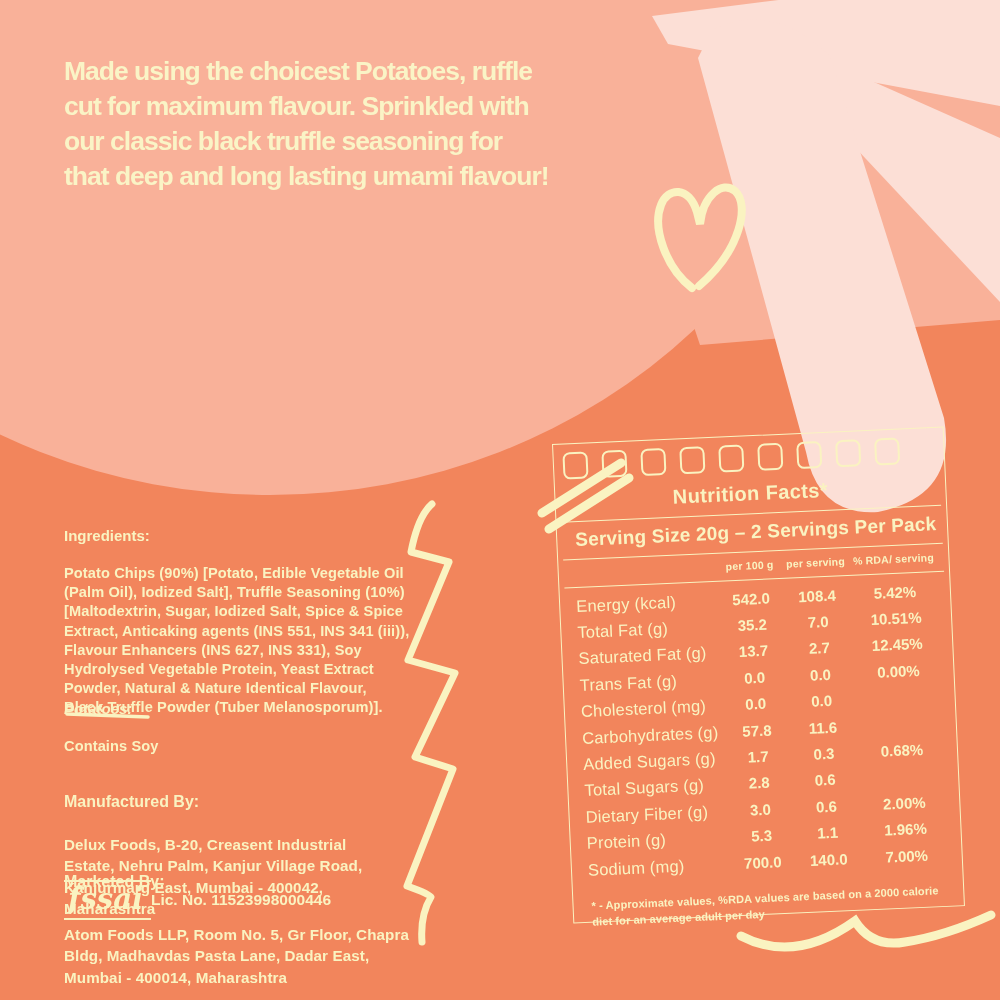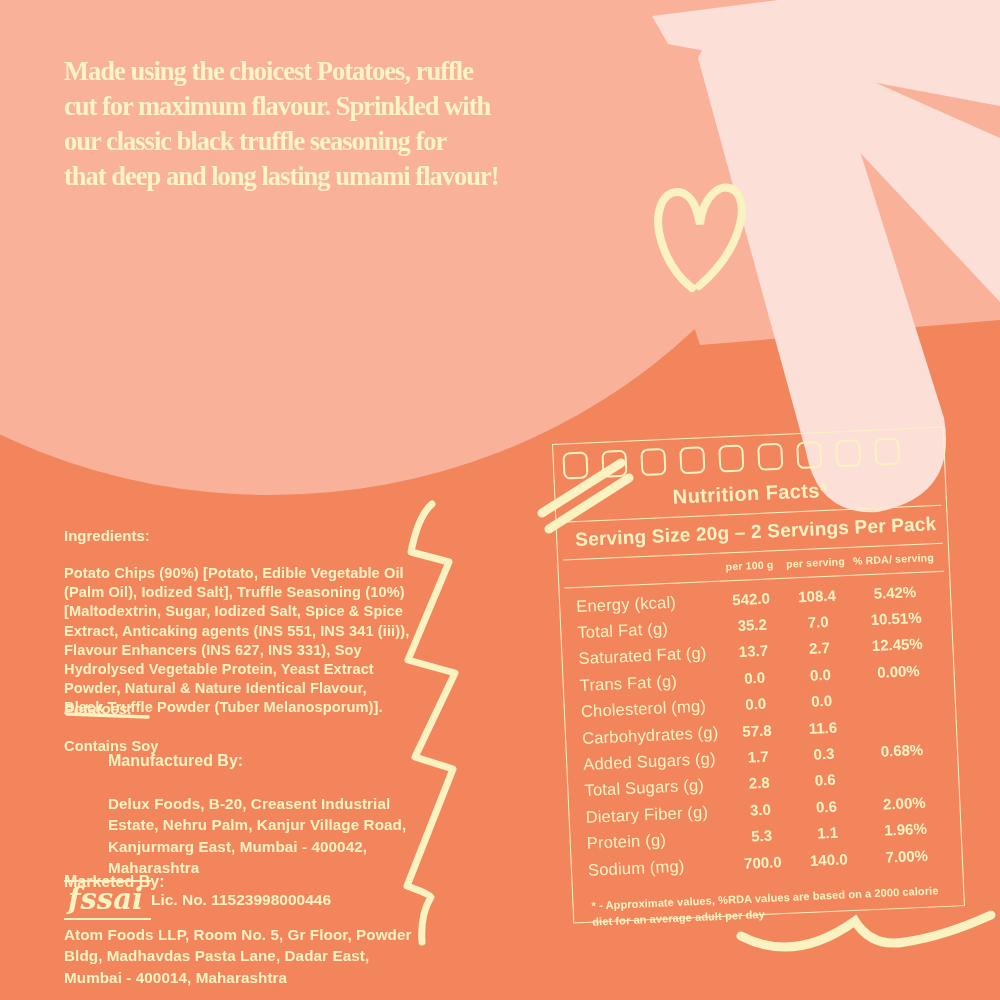--- a/index.html
+++ b/index.html
@@ -8,35 +8,35 @@
     background:#F2855C;overflow:hidden;
     font-family:"Liberation Sans",sans-serif;color:#FAF3C1;
   }
   svg{display:block;}
   .art{position:absolute;left:0;top:0;z-index:0;pointer-events:none;}
   .doodles{position:absolute;left:0;top:0;z-index:4;pointer-events:none;}
 
   
   .intro{
     position:absolute;left:64px;z-index:2;
-    font-family:Liberation Serif, serif;font-weight:bold;
+    font-family:Liberation Sans, sans-serif;font-weight:bold;
     font-size:26.5px;line-height:35px;letter-spacing:-1px;
     white-space:pre-line;width:640px;color:#FAF4C6;
   }
   .p1{top:54px;}
   .p2{top:212px;}
 
   
   .block{position:absolute;left:64px;z-index:2;white-space:pre-line;}
   .b-head{font-weight:bold;font-size:15px;line-height:20px;}
   .b-body{font-weight:bold;font-size:14.6px;line-height:19.2px;letter-spacing:0.1px;}
   .ingredients{top:508px;width:410px;}
   .allergens{top:681px;}
   .allergens .b-head{font-style:italic;}
-  .manufactured{top:733px;width:360px;margin-left:44px;}
+  .manufactured{top:774px;width:360px;}
   .manufactured .b-body{font-size:15.2px;line-height:21.4px;}
   .manufactured .b-head{font-size:16px;margin-bottom:4px;}
   .marketed{top:854px;width:400px;}
   .marketed .b-body{font-size:15.2px;line-height:21.4px;}
   .marketed .b-head{font-size:16px;margin-bottom:14px;}
   .lic{font-weight:bold;font-size:15.2px;line-height:21.4px;}
   .fssai-row{position:absolute;left:64px;top:880px;z-index:2;display:flex;align-items:center;}
   .fssai-logo{
     font-family:"DejaVu Serif",serif;font-style:italic;font-weight:bold;
     font-size:29px;line-height:34px;padding:0 8px 2px 4px;
@@ -109,21 +109,21 @@
   <div class="block manufactured">
     <div class="b-head">Manufactured By:</div>
     <div class="b-body">Delux Foods, B-20, Creasent Industrial
 Estate, Nehru Palm, Kanjur Village Road,
 Kanjurmarg East, Mumbai - 400042,
 Maharashtra</div>
   </div>
 
   <div class="block marketed">
     <div class="b-head">Marketed By:</div>
-    <div class="b-body">Atom Foods LLP, Room No. 5, Gr Floor, Powder
+    <div class="b-body">Atom Foods LLP, Room No. 5, Gr Floor, Chapra
 Bldg, Madhavdas Pasta Lane, Dadar East,
 Mumbai - 400014, Maharashtra</div>
   </div>
 
   <div class="fssai-row">
     <span class="fssai-logo">fssai</span>
     <span class="fssai-lic">Lic. No. 11523998000446</span>
   </div>
 
   <div class="ntable">

